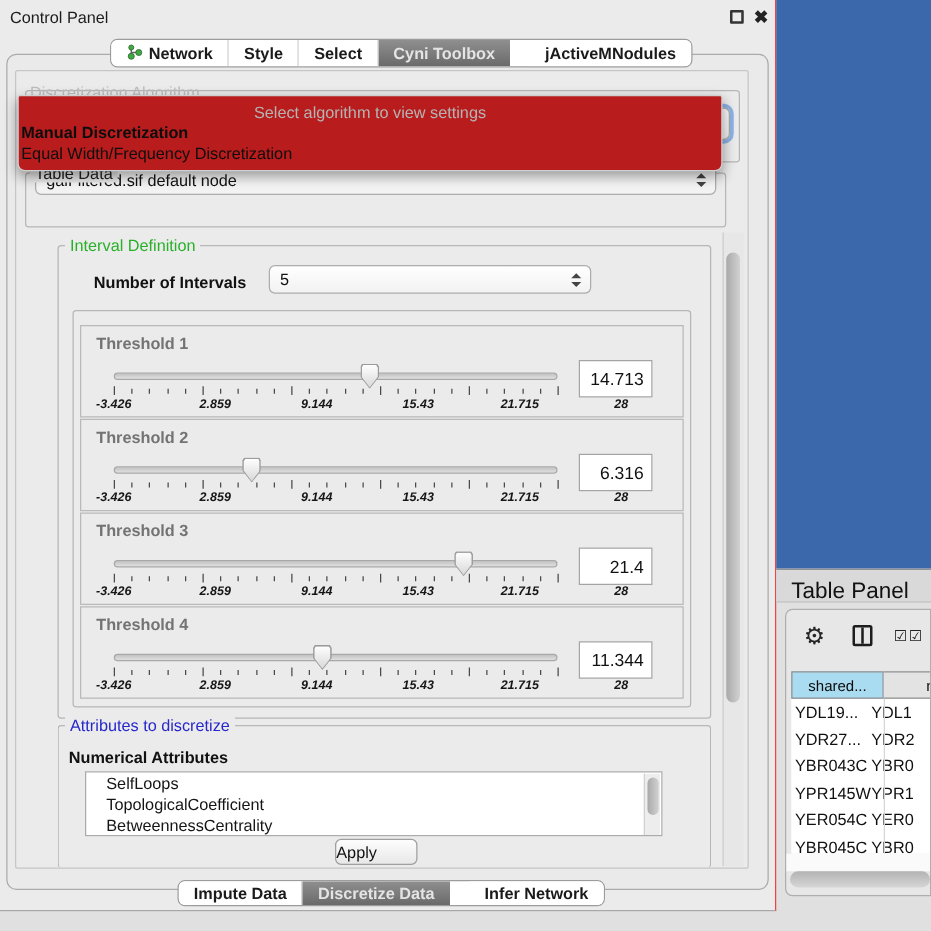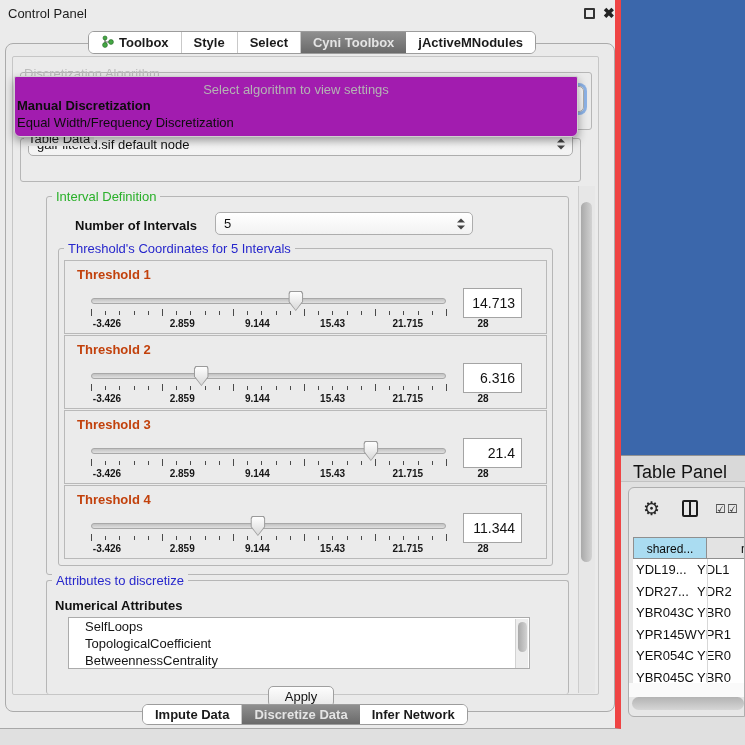--- a/index.html
+++ b/index.html
@@ -1,51 +1,51 @@
 <!DOCTYPE html>
 <html><head>
 <meta charset="utf-8">
 <style>
   * { margin:0; padding:0; box-sizing:border-box; }
   html,body { width:745px; height:745px; }
   body { font-family:"Liberation Sans", sans-serif; background:#e0e0e0; position:relative; overflow:hidden; }
   .abs { position:absolute; }
 
   
-  #control-window { left:0; top:0; width:621px; height:729px; background:#ebebeb; border-right:6px solid #ef4444; border-bottom:1px solid #a8a8a8; }
+  #control-window { left:0; top:0; width:621px; height:729px; background:#ebebeb; border-right:1px solid #ef4444; border-bottom:1px solid #a8a8a8; }
   #cp-titlebar { left:0; top:0; width:100%; height:26px; }
   #cp-title { left:8px; top:6px; font-size:13px; color:#1c1c1c; }
   #float-btn { left:584px; top:8px; width:11px; height:11px; border:2px solid #333; border-radius:1px; }
   #close-btn { left:603px; top:5px; font-size:14px; font-weight:bold; color:#222; }
 
   
   .tabstrip { display:flex; border:1px solid #9c9c9c; border-radius:6px; background:#fff; overflow:hidden; height:23px; }
   #top-tabs { left:88px; top:31px; z-index:5; }
   .tab { display:flex; align-items:center; gap:5px; padding:0 12px; font-size:13px; font-weight:bold; color:#1a1a1a; border-right:1px solid #c9c9c9; background:#fff; white-space:nowrap; }
-  .tab:last-child { border-right:none; }
+  .tab:last-child { border-right:none;margin-left:16px; }
   .tab.selected { background:linear-gradient(#8f8f8f,#6a6a6a); color:#e4e4e4; border-right:none; }
 
   
   #outer-pane { left:5px; top:43px; width:610px; height:669px; border:1px solid #ababab; border-radius:8px; background:#eaeaea; }
   #inner-pane { left:12px; top:56px; width:587px; height:639px; border:1px solid #c6c6c6; border-radius:2px; background:#ebebeb; }
 
   .group { position:absolute; border:1px solid #b6b6b6; border-radius:3px; }
   .group-label { position:absolute; background:#ebebeb; padding:0 4px; font-size:13px; white-space:nowrap; z-index:2; }
 
   
   .combo { position:absolute; background:linear-gradient(#ffffff,#f2f2f2); border:1px solid #adadad; border-radius:5px; font-size:13px; color:#111; display:flex; align-items:center; padding:0 22px 0 8px; }
   .stepper { position:absolute; right:7px; top:50%; transform:translateY(-50%); width:8px; height:13px; }
   .stepper:before, .stepper:after { content:""; position:absolute; left:0; border-left:4px solid transparent; border-right:4px solid transparent; }
   .stepper:before { top:1px; border-bottom:4px solid #444; }
   .stepper:after { bottom:1px; border-top:4px solid #444; }
   #algo-combo { left:28px; top:86px; width:556px; height:26px; box-shadow:0 0 0 3px rgba(110,160,230,.75); }
 
   
   #algo-ghost-label { left:24px; top:66px; font-size:13px; color:#bdbdbd; z-index:4; }
-  #algo-popup { left:14px; top:76px; width:564px; height:61px; background:#a21caf; border:1px solid #cfcfcf; border-radius:2px 2px 6px 6px; box-shadow:0 4px 10px rgba(0,0,0,.4); z-index:6; }
+  #algo-popup { left:14px; top:76px; width:564px; height:61px; background:#b91c1c; border:1px solid #cfcfcf; border-radius:2px 2px 6px 6px; box-shadow:0 4px 10px rgba(0,0,0,.4); z-index:6; }
   #algo-popup .hint { text-align:center; color:#b4b4b4; font-size:13px; padding-top:5px; }
   #algo-popup .item { font-size:13px; color:#0d0d0d; padding:1px 2px; }
   #algo-popup .item.bold { font-weight:bold; }
 
   
   #tabledata-group { left:20px; top:138px; width:561px; height:44px; }
   #tabledata-label { left:24px; top:131px; color:#222; }
   #tabledata-combo { left:28px; top:132px; width:545px; height:24px; }
 
   
@@ -56,43 +56,43 @@
 
   
   #interval-group { left:46px; top:196px; width:523px; height:379px; }
   #interval-label { left:52px; top:189px; color:#29b029; }
   #noi-label { left:75px; top:218px; font-size:13px; font-weight:bold; color:#111; }
   #noi-combo { left:215px; top:212px; width:258px; height:23px; }
   #thresholds-group { left:58px; top:248px; width:495px; height:318px; }
   #thresholds-label { left:64px; top:241px; color:#2727cc; }
 
   .threshold { position:absolute; left:64px; width:483px; height:74px; border:1px solid #b9b9b9; background:#ebebeb; }
-  .th-label { position:absolute; left:12px; top:6px; font-size:13px; font-weight:bold; color:#c2410c; }
+  .th-label { position:absolute; left:12px; top:6px; font-size:13px; font-weight:bold; color:#737373; }
   .slider { position:absolute; left:26px; top:37px; width:355px; height:6px; background:linear-gradient(#c2c2c2,#e0e0e0); border:1px solid #a8a8a8; border-radius:3px; }
   .handle { position:absolute; top:-8px; width:15px; height:20px; transform:translateX(-50%); z-index:2; }
   .handle i { position:absolute; display:block; }
   .handle .h-out { inset:0; background:#9a9a9a; clip-path:polygon(10% 0,90% 0,100% 12%,100% 52%,50% 100%,0 52%,0 12%); }
   .handle .h-in { inset:1px; background:linear-gradient(#fefefe,#d8d8d8); clip-path:polygon(10% 0,90% 0,100% 12%,100% 52%,50% 100%,0 52%,0 12%); }
   .ticks { position:absolute; left:26px; top:48px; width:355px; height:8px; }
   .tick { position:absolute; width:1px; height:4px; top:2px; background:#4a4a4a; }
   .tick.major { height:7px; top:0; }
-  .tick-labels { position:absolute; left:42px; top:57px; width:376px; height:12px; }
+  .tick-labels { position:absolute; left:26px; top:57px; width:406px; height:12px;font-style:italic; }
   .tick-label { position:absolute; transform:translateX(-50%); font-size:10px; font-weight:bold; color:#161616; white-space:nowrap; }
   .value-box { position:absolute; left:398px; top:27px; width:59px; height:30px; background:#fff; border:1px solid #a4a4a4; font-size:14px; color:#111; text-align:right; line-height:28px; padding-right:6px; }
 
   
   #attr-group { left:46px; top:580px; width:523px; height:114px; border-bottom:none; }
   #attr-label { left:52px; top:573px; color:#2727cc; }
   #attr-list-title { left:55px; top:598px; font-size:13px; font-weight:bold; color:#111; }
   #attr-list { left:68px; top:617px; width:462px; height:52px; background:#fff; border:1px solid #ababab; overflow:hidden; }
   .attr-item { font-size:13px; color:#151515; padding-left:16px; line-height:17px; white-space:nowrap; }
   #attr-sb { position:absolute; right:1px; top:1px; width:13px; height:50px; background:#ededed; border-left:1px solid #d2d2d2; }
   #attr-sb i { position:absolute; left:2px; top:3px; width:9px; height:30px; border-radius:5px; background:linear-gradient(to right,#a9a9a9,#d2d2d2); }
 
-  #apply-btn { left:268px; top:686px; width:66px; height:21px; background:linear-gradient(#fdfdfd,#e8e8e8); border:1px solid #9f9f9f; border-radius:5px; font-size:13px; color:#111; text-align:center; line-height:19px; z-index:3; }
+  #apply-btn { left:268px; top:671px; width:66px; height:21px; background:linear-gradient(#fdfdfd,#e8e8e8); border:1px solid #9f9f9f; border-radius:5px; font-size:13px; color:#111; line-height:19px; z-index:3; }
 
   #bottom-tabs { left:142px; top:704px; z-index:5; height:21px; }
   #bottom-tabs .tab { font-weight:bold; }
 
   
   #net-frame { left:621px; top:0; width:124px; height:455px; background:#3b67ab; }
 
   #tablepanel-bar { left:621px; top:455px; width:124px; height:27px; background:#d9d9d9; border-top:1px solid #929292; border-bottom:1px solid #c2c2c2; }
   #tablepanel-title { left:12px; top:6px; font-size:18px; color:#111; position:absolute; }
 
@@ -130,21 +130,21 @@
     <div class="tab">
       <span>
         <svg width="13" height="13" viewBox="0 0 13 13">
           <line x1="4" y1="3" x2="4" y2="10" stroke="#666" stroke-width="1.2"></line>
           <line x1="4" y1="7" x2="10" y2="7" stroke="#666" stroke-width="1.2"></line>
           <circle cx="4" cy="3" r="2" fill="#43a843" stroke="#2c702c" stroke-width=".7"></circle>
           <circle cx="4" cy="10" r="2.4" fill="#43a843" stroke="#2c702c" stroke-width=".7"></circle>
           <circle cx="10" cy="7" r="2.4" fill="#43a843" stroke="#2c702c" stroke-width=".7"></circle>
         </svg>
       </span>
-      <span>Toolbox</span>
+      <span>Network</span>
     </div>
     <div class="tab">
         <span>Style</span>
       </div>
     <div class="tab">
         <span>Select</span>
       </div>
     <div class="tab selected">
         <span>Cyni Toolbox</span>
       </div>
@@ -180,21 +180,20 @@
 
   <div class="abs group" id="interval-group"></div>
   <div class="abs group-label" id="interval-label">Interval Definition</div>
   <div class="abs" id="noi-label">Number of Intervals</div>
   <div class="abs combo" id="noi-combo">
     <span>5</span>
     <span class="stepper"></span>
   </div>
 
   <div class="abs group" id="thresholds-group"></div>
-  <div class="abs group-label" id="thresholds-label">Threshold's Coordinates for 5 Intervals</div>
 
   <div class="abs threshold" style="top:260px;">
     <div class="th-label">Threshold 1</div>
     <div class="slider">
         <div class="handle" style="left: 57.72%;">
           <i class="h-out"></i>
           <i class="h-in"></i>
         </div>
       </div>
     <div class="ticks">

